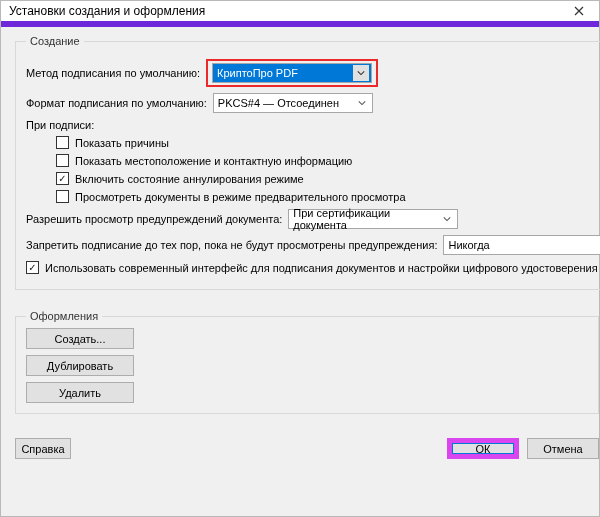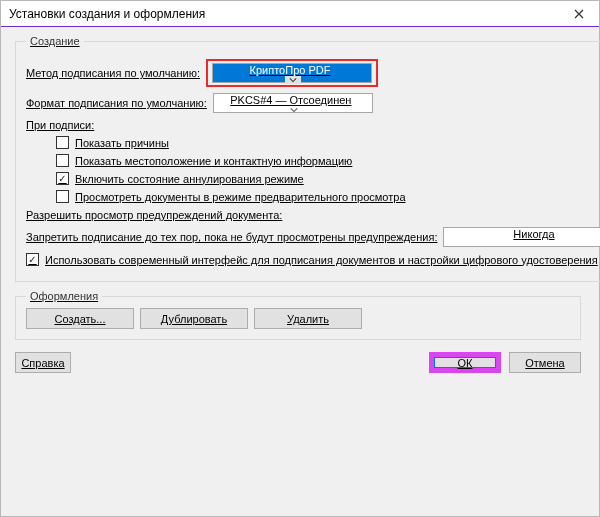--- a/index.html
+++ b/index.html
@@ -15,37 +15,36 @@
   .window {
     width: 600px; height: 517px;
     border: 1px solid #b8b8b8;
     background: #fff;
     display: flex; flex-direction: column;
   }
   .titlebar {
     height: 26px;
     display: flex; align-items: center;
     padding: 0 0 0 8px;
-    border-bottom: 1px solid #6d28d9;
+    border-bottom: 6px solid #6d28d9;
     font-size: 12px;
   }
   .titlebar-title { flex: 1; }
   .titleclose {
     width: 40px; height: 25px;
     display: flex; align-items: center; justify-content: center;
     font-size: 14px; font-family: Arial;
     color: #333;
   }
   .body {
     flex: 1;
-    padding: 8px 18px 6px 14px;
+    padding: 8px 0 6px 14px;
     background: #f0f0f0;
     display: flex; flex-direction: column;
-    gap: 8px;
-    text-decoration: underline;
+    gap: 20px;
   }
   fieldset.group {
     border: 1px solid #d8d8d8;
     padding: 6px 10px 10px 10px;
     margin: 0;
   }
   fieldset.group > legend {
     font-size: 11px;
     padding: 0 4px;
     color: #333;
@@ -62,21 +61,20 @@
     display: inline-flex;
   }
   .select {
     display: inline-flex; align-items: center;
     height: 20px;
     background: #fff;
     border: 1px solid #a7a7a7;
     padding: 0 2px 0 4px;
     font-size: 11px;
     position: relative;
-    flex-direction: column;
   }
   .select .sel-text { flex: 1; padding-right: 6px; }
   .select .sel-arrow {
     width: 16px; height: 16px;
     display: flex; align-items: center; justify-content: center;
     color: #555;
   }
   .select.sel-blue {
     background: #0078d7;
   }
@@ -104,21 +102,21 @@
     display: flex; gap: 14px;
   }
   .listbox {
     width: 310px; height: 108px;
     background: #fff;
     border: 1px solid #888;
     padding: 3px 4px;
     font-size: 11px;
   }
   .btncol {
-    display: flex; flex-direction: row; gap: 6px;
+    display: flex; flex-direction: column; gap: 6px;
     padding-top: 0;
   }
   .btn {
     width: 108px; height: 21px;
     background: #e1e1e1;
     border: 1px solid #adadad;
     font-size: 11px;
     display: flex; align-items: center; justify-content: center;
   }
   .footer {
@@ -191,20 +189,28 @@
         <span class="cb">✓</span>
         <span>Включить состояние аннулирования режиме</span>
       </div>
       <div class="checkbox-row">
         <span class="cb"></span>
         <span>Просмотреть документы в режиме предварительного просмотра</span>
       </div>
 
       <div class="row">
         <span class="label">Разрешить просмотр предупреждений документа:</span>
+        <span class="select sel-170">
+          <span class="sel-text">При сертификации документа</span>
+          <span class="sel-arrow">
+            <svg class="chev" viewBox="0 0 10 10">
+                <path d="M1 3 L5 7 L9 3" stroke="#555" stroke-width="1.3" fill="none"></path>
+              </svg>
+          </span>
+        </span>
       </div>
 
       <div class="row">
         <span class="label">Запретить подписание до тех пор, пока не будут просмотрены предупреждения:</span>
         <span class="select sel-200" style="flex:1">
           <span class="sel-text">Никогда</span>
 
         </span>
       </div>
 

